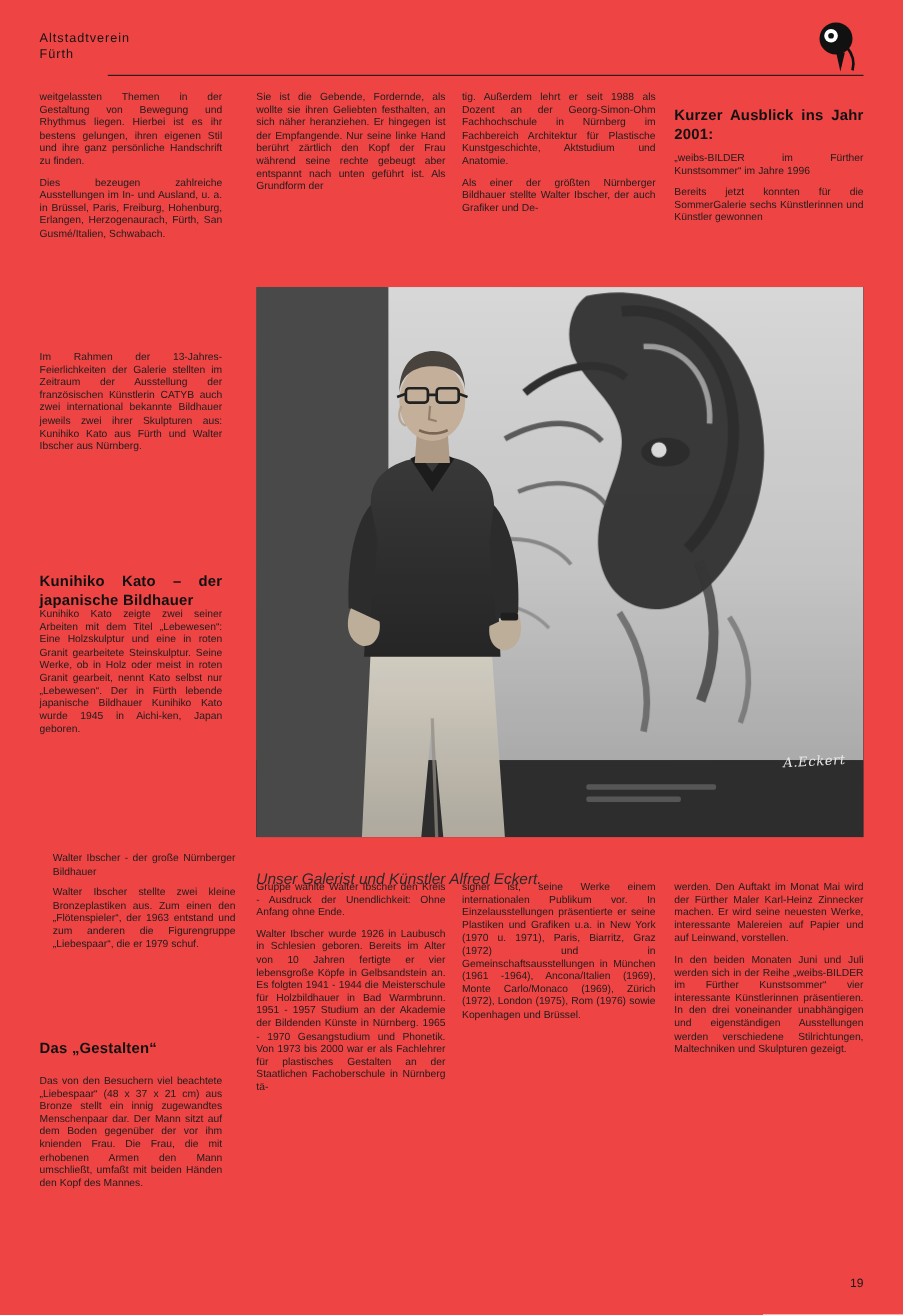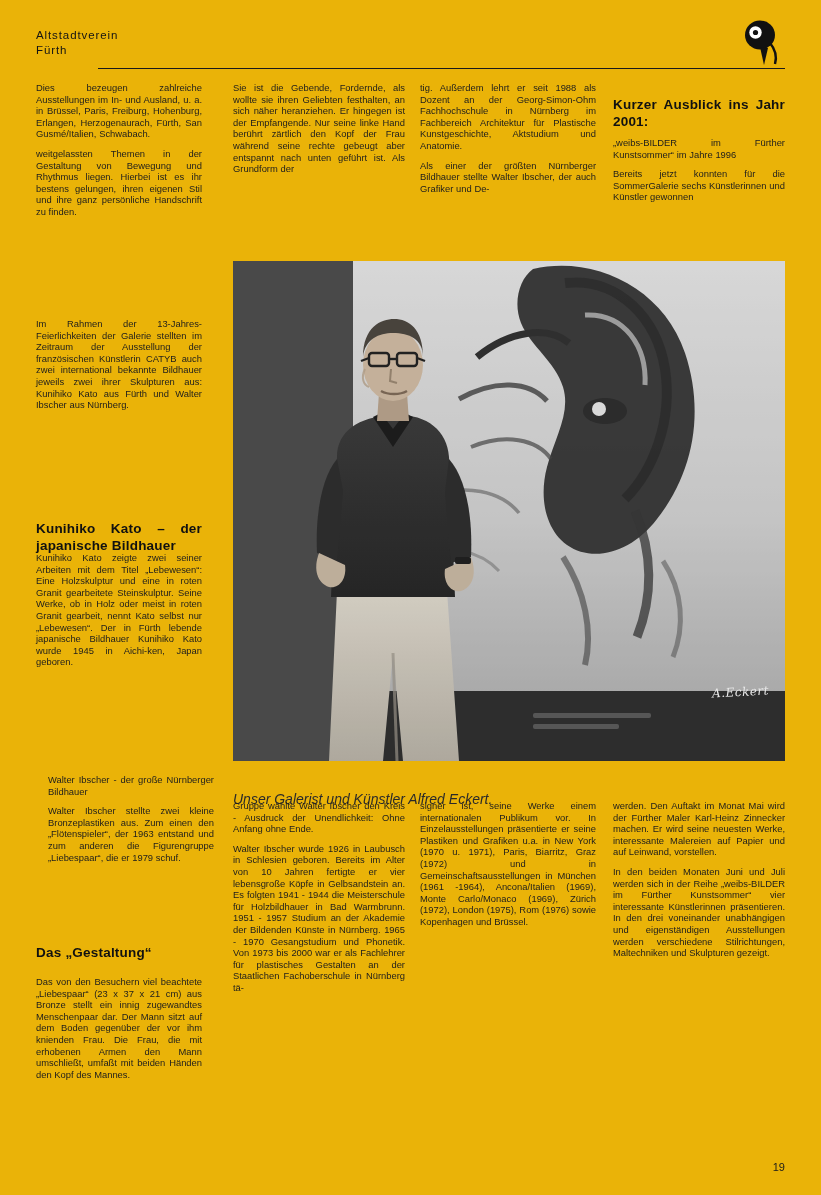--- a/index.html
+++ b/index.html
@@ -9,21 +9,21 @@
   }
   body {
     font-family: "Liberation Sans", sans-serif;
     color: #1a1a1a;
   }
   .page {
     position: relative;
     width: 821px;
     height: 1195px;
     margin: 0 auto;
-    background: #eab308;
+    background: #ef4444;
     overflow: hidden;
   }
 
   
   .header {
     position: absolute;
     top: 28px;
     left: 36px;
     width: 749px;
     height: 46px;
@@ -168,22 +168,22 @@
         <ellipse cx="23" cy="17" rx="15" ry="14.5" fill="#111"></ellipse>
         <circle cx="18.5" cy="14.5" r="6.2" fill="#fff"></circle>
         <circle cx="18.5" cy="14.5" r="2.6" fill="#111"></circle>
         <path d="M23 29 L27 47 L31 30 Z" fill="#111"></path>
         <path d="M33 25 C38 31 40 39 38 46" stroke="#111" stroke-width="2.4" fill="none"></path>
       </svg>
     </div>
   </div>
 
   <div class="col c1 top-c1">
+    <p>weitgelassten Themen in der Gestaltung von Bewegung und Rhythmus liegen. Hierbei ist es ihr bestens gelungen, ihren eigenen Stil und ihre ganz persönliche Handschrift zu finden.</p>
     <p>Dies bezeugen zahlreiche Ausstellungen im In- und Ausland, u. a. in Brüssel, Paris, Freiburg, Hohenburg, Erlangen, Herzogenaurach, Fürth, San Gusmé/Italien, Schwabach.</p>
-    <p>weitgelassten Themen in der Gestaltung von Bewegung und Rhythmus liegen. Hierbei ist es ihr bestens gelungen, ihren eigenen Stil und ihre ganz persönliche Handschrift zu finden.</p>
   </div>
 
   <div class="col c2 top-c2">
     <p>Sie ist die Gebende, Fordernde, als wollte sie ihren Geliebten festhalten, an sich näher heranziehen. Er hingegen ist der Empfangende. Nur seine linke Hand berührt zärtlich den Kopf der Frau während seine rechte gebeugt aber entspannt nach unten geführt ist. Als Grundform der</p>
   </div>
 
   <div class="col c3 top-c3">
     <p>tig. Außerdem lehrt er seit 1988 als Dozent an der Georg-Simon-Ohm Fachhochschule in Nürnberg im Fachbereich Architektur für Plastische Kunstgeschichte, Aktstudium und Anatomie.</p>
     <p>Als einer der größten Nürnberger Bildhauer stellte Walter Ibscher, der auch Grafiker und De-</p>
   </div>
@@ -205,25 +205,25 @@
   <div class="col c1 mid-c1-b">
     <p>Kunihiko Kato zeigte zwei seiner Arbeiten mit dem Titel „Lebewesen“: Eine Holzskulptur und eine in roten Granit gearbeitete Steinskulptur. Seine Werke, ob in Holz oder meist in roten Granit gearbeit, nennt Kato selbst nur „Lebewesen“. Der in Fürth lebende japanische Bildhauer Kunihiko Kato wurde 1945 in Aichi-ken, Japan geboren.</p>
   </div>
 
   <div class="col c1 mid-c1-c">
     <p>Walter Ibscher - der große Nürnberger Bildhauer</p>
     <p>Walter Ibscher stellte zwei kleine Bronzeplastiken aus. Zum einen den „Flötenspieler“, der 1963 entstand und zum anderen die Figurengruppe „Liebespaar“, die er 1979 schuf.</p>
   </div>
 
   <div class="col c1 mid-c1-head2">
-    <h2 class="sub">Das „Gestaltung“</h2>
+    <h2 class="sub">Das „Gestalten“</h2>
   </div>
 
   <div class="col c1 mid-c1-d">
-    <p>Das von den Besuchern viel beachtete „Liebespaar“ (23 x 37 x 21 cm) aus Bronze stellt ein innig zugewandtes Menschenpaar dar. Der Mann sitzt auf dem Boden gegenüber der vor ihm knienden Frau. Die Frau, die mit erhobenen Armen den Mann umschließt, umfaßt mit beiden Händen den Kopf des Mannes.</p>
+    <p>Das von den Besuchern viel beachtete „Liebespaar“ (48 x 37 x 21 cm) aus Bronze stellt ein innig zugewandtes Menschenpaar dar. Der Mann sitzt auf dem Boden gegenüber der vor ihm knienden Frau. Die Frau, die mit erhobenen Armen den Mann umschließt, umfaßt mit beiden Händen den Kopf des Mannes.</p>
   </div>
 
   <div class="photo-wrap">
     <div class="photo">
       <svg viewBox="0 0 552 500" preserveAspectRatio="none" xmlns="http://www.w3.org/2000/svg">
         <defs>
           <linearGradient id="bgwall" x1="0" y1="0" x2="1" y2="1">
             <stop offset="0%" stop-color="#9a9a9a"></stop>
             <stop offset="45%" stop-color="#6f6f6f"></stop>
             <stop offset="100%" stop-color="#444"></stop>

